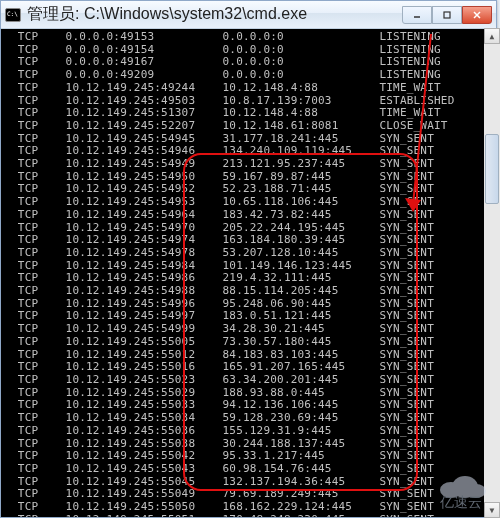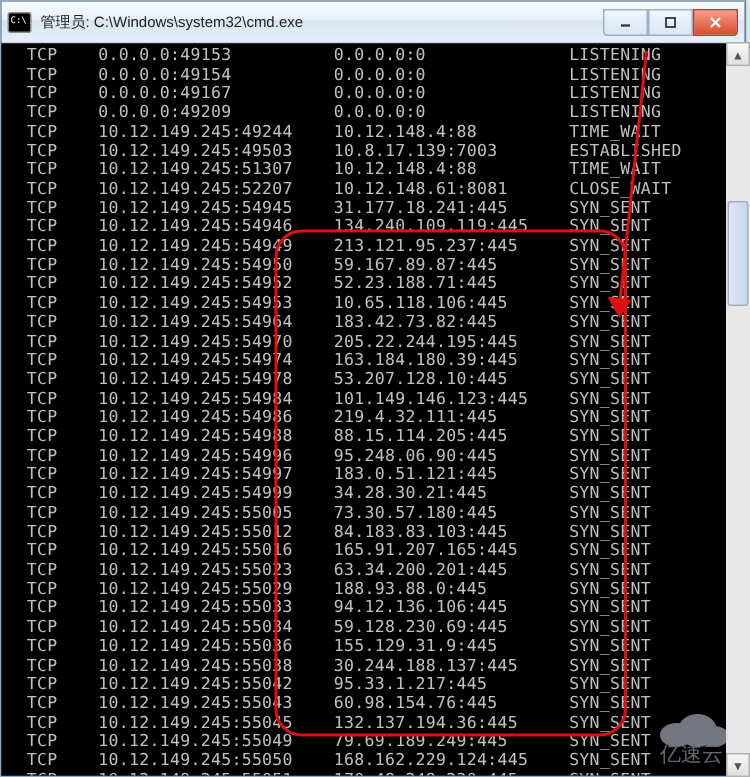--- a/index.html
+++ b/index.html
@@ -40,21 +40,21 @@
     content: "C:\\";
     color: #fff;
     font-size: 6px;
     position: absolute;
     top: 1px;
     left: 1px;
   }
   .title-text {
     flex: 1;
     font-family: "Segoe UI", sans-serif;
-    font-size: 10px;
+    font-size: 16px;
     color: #222;
     white-space: nowrap;
     overflow: hidden;
   }
   .window-controls {
     display: flex;
     gap: 0;
   }
   .win-btn {
     width: 30px;

